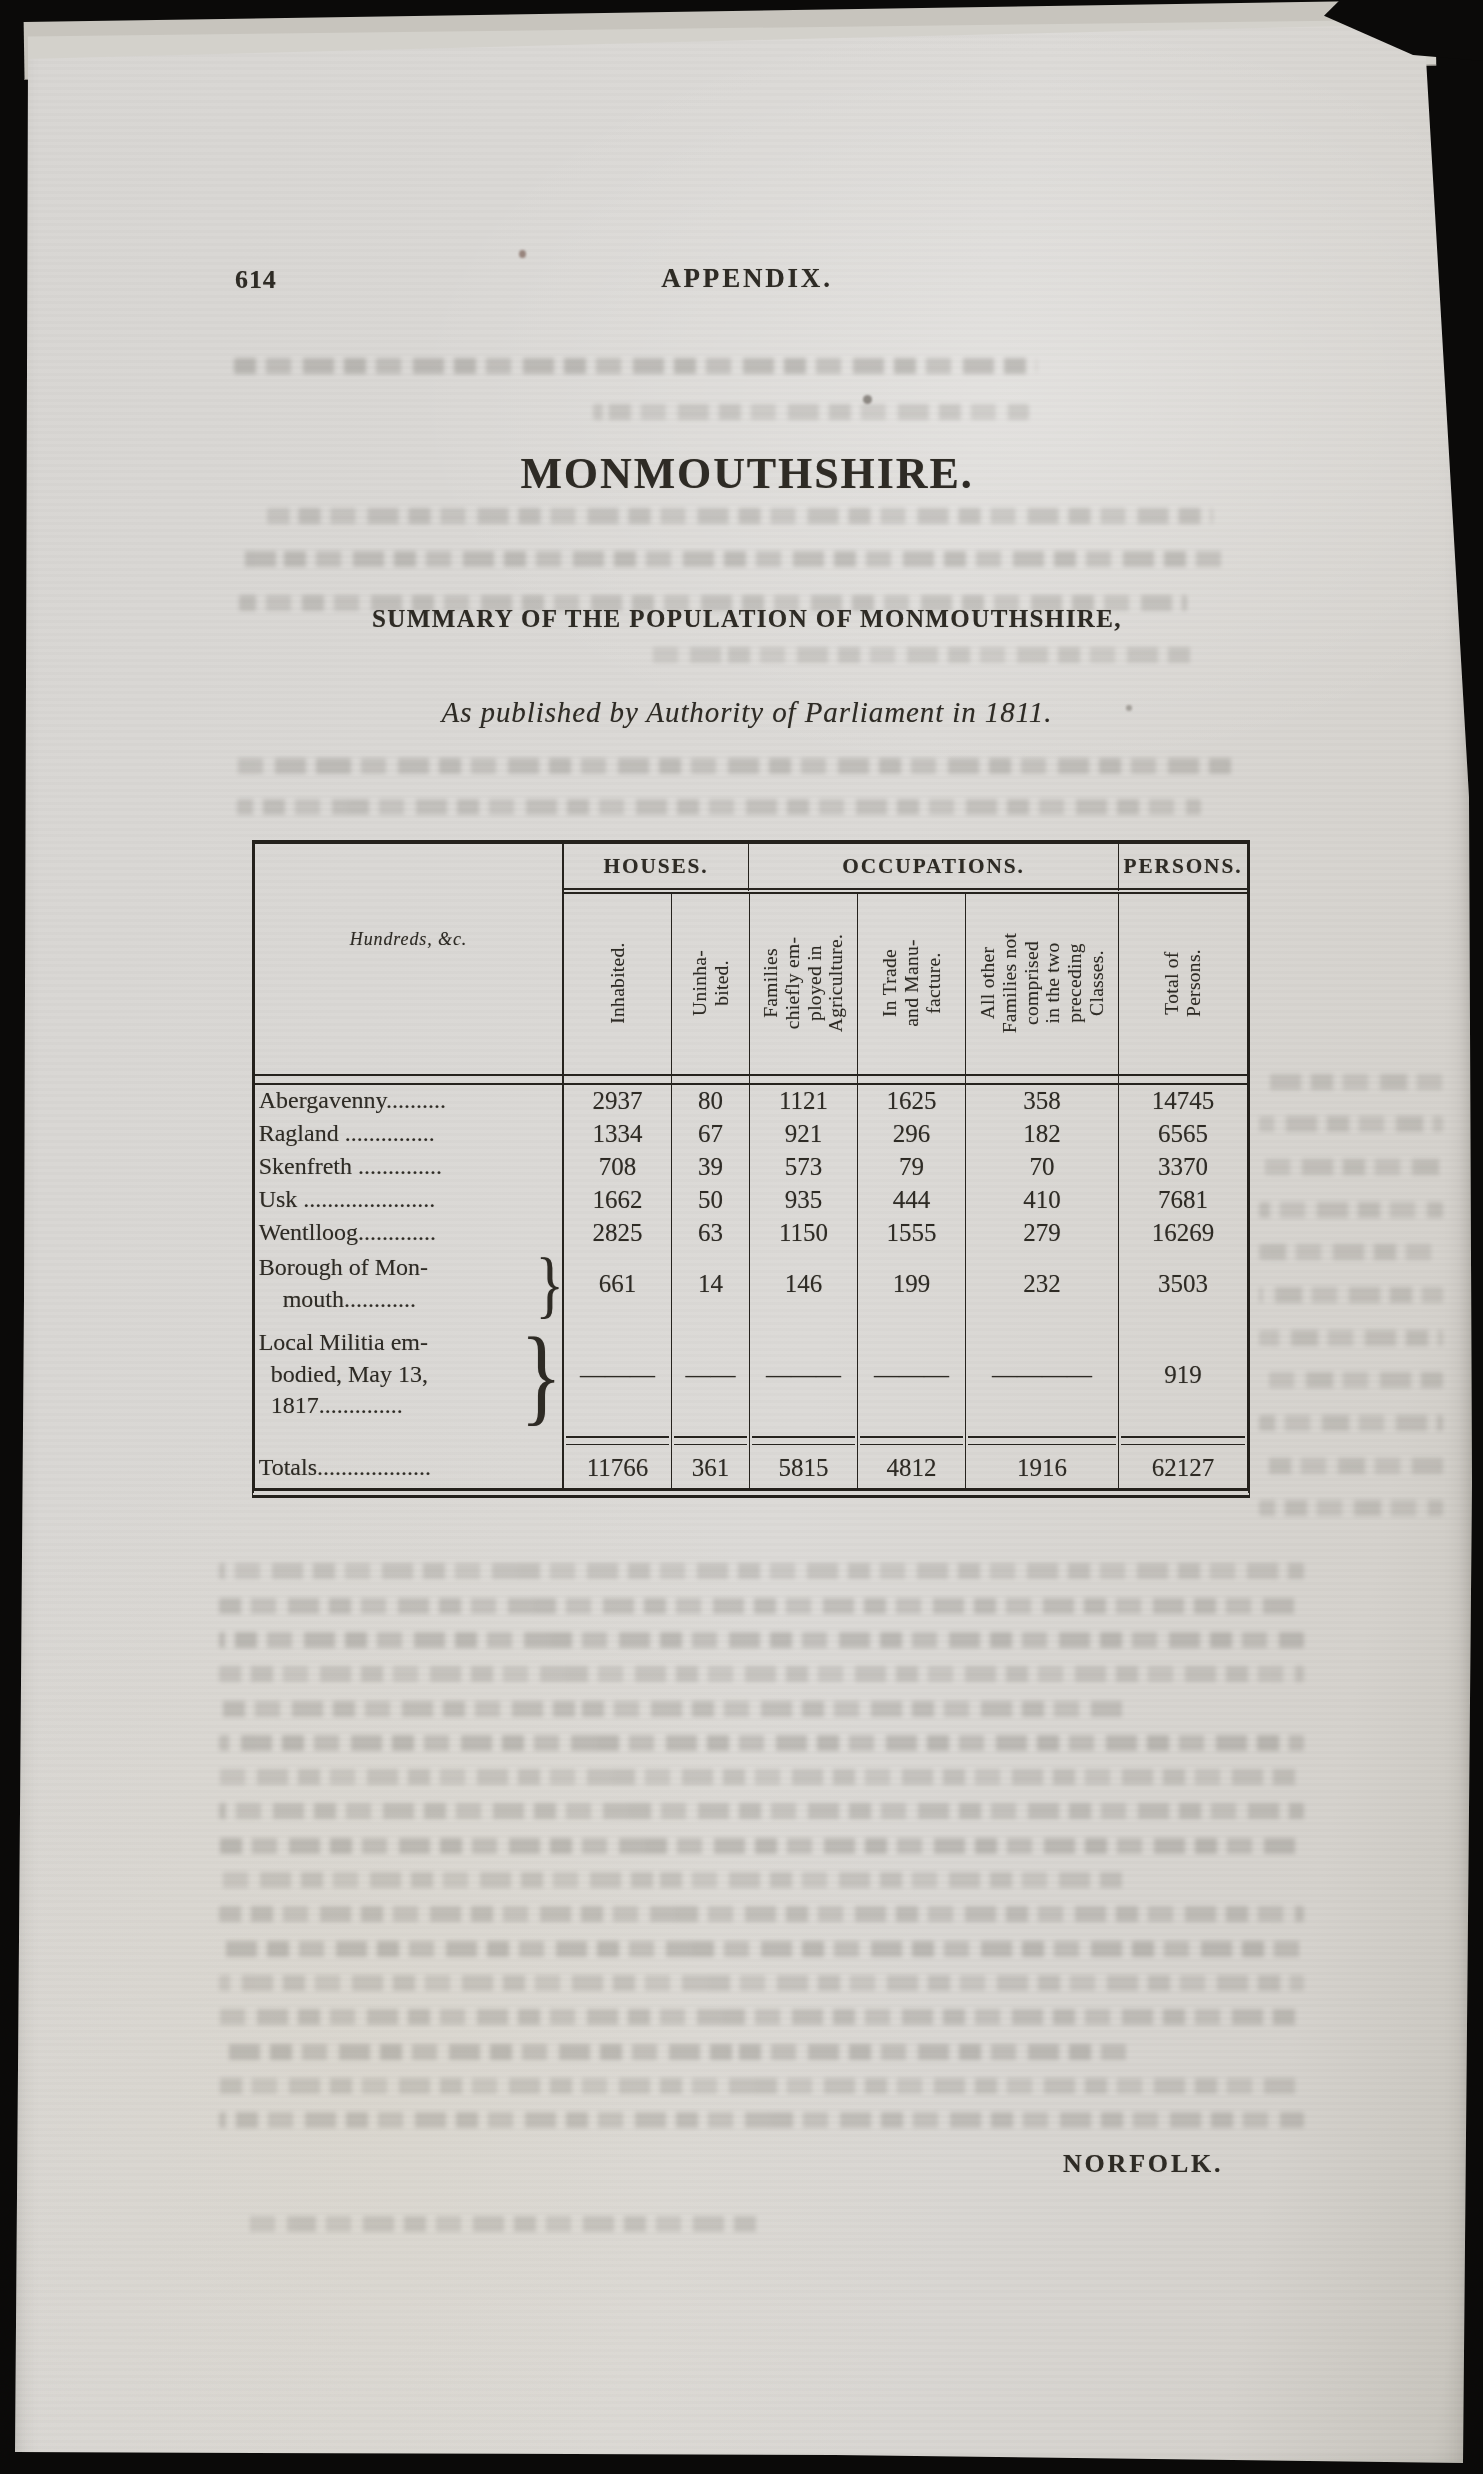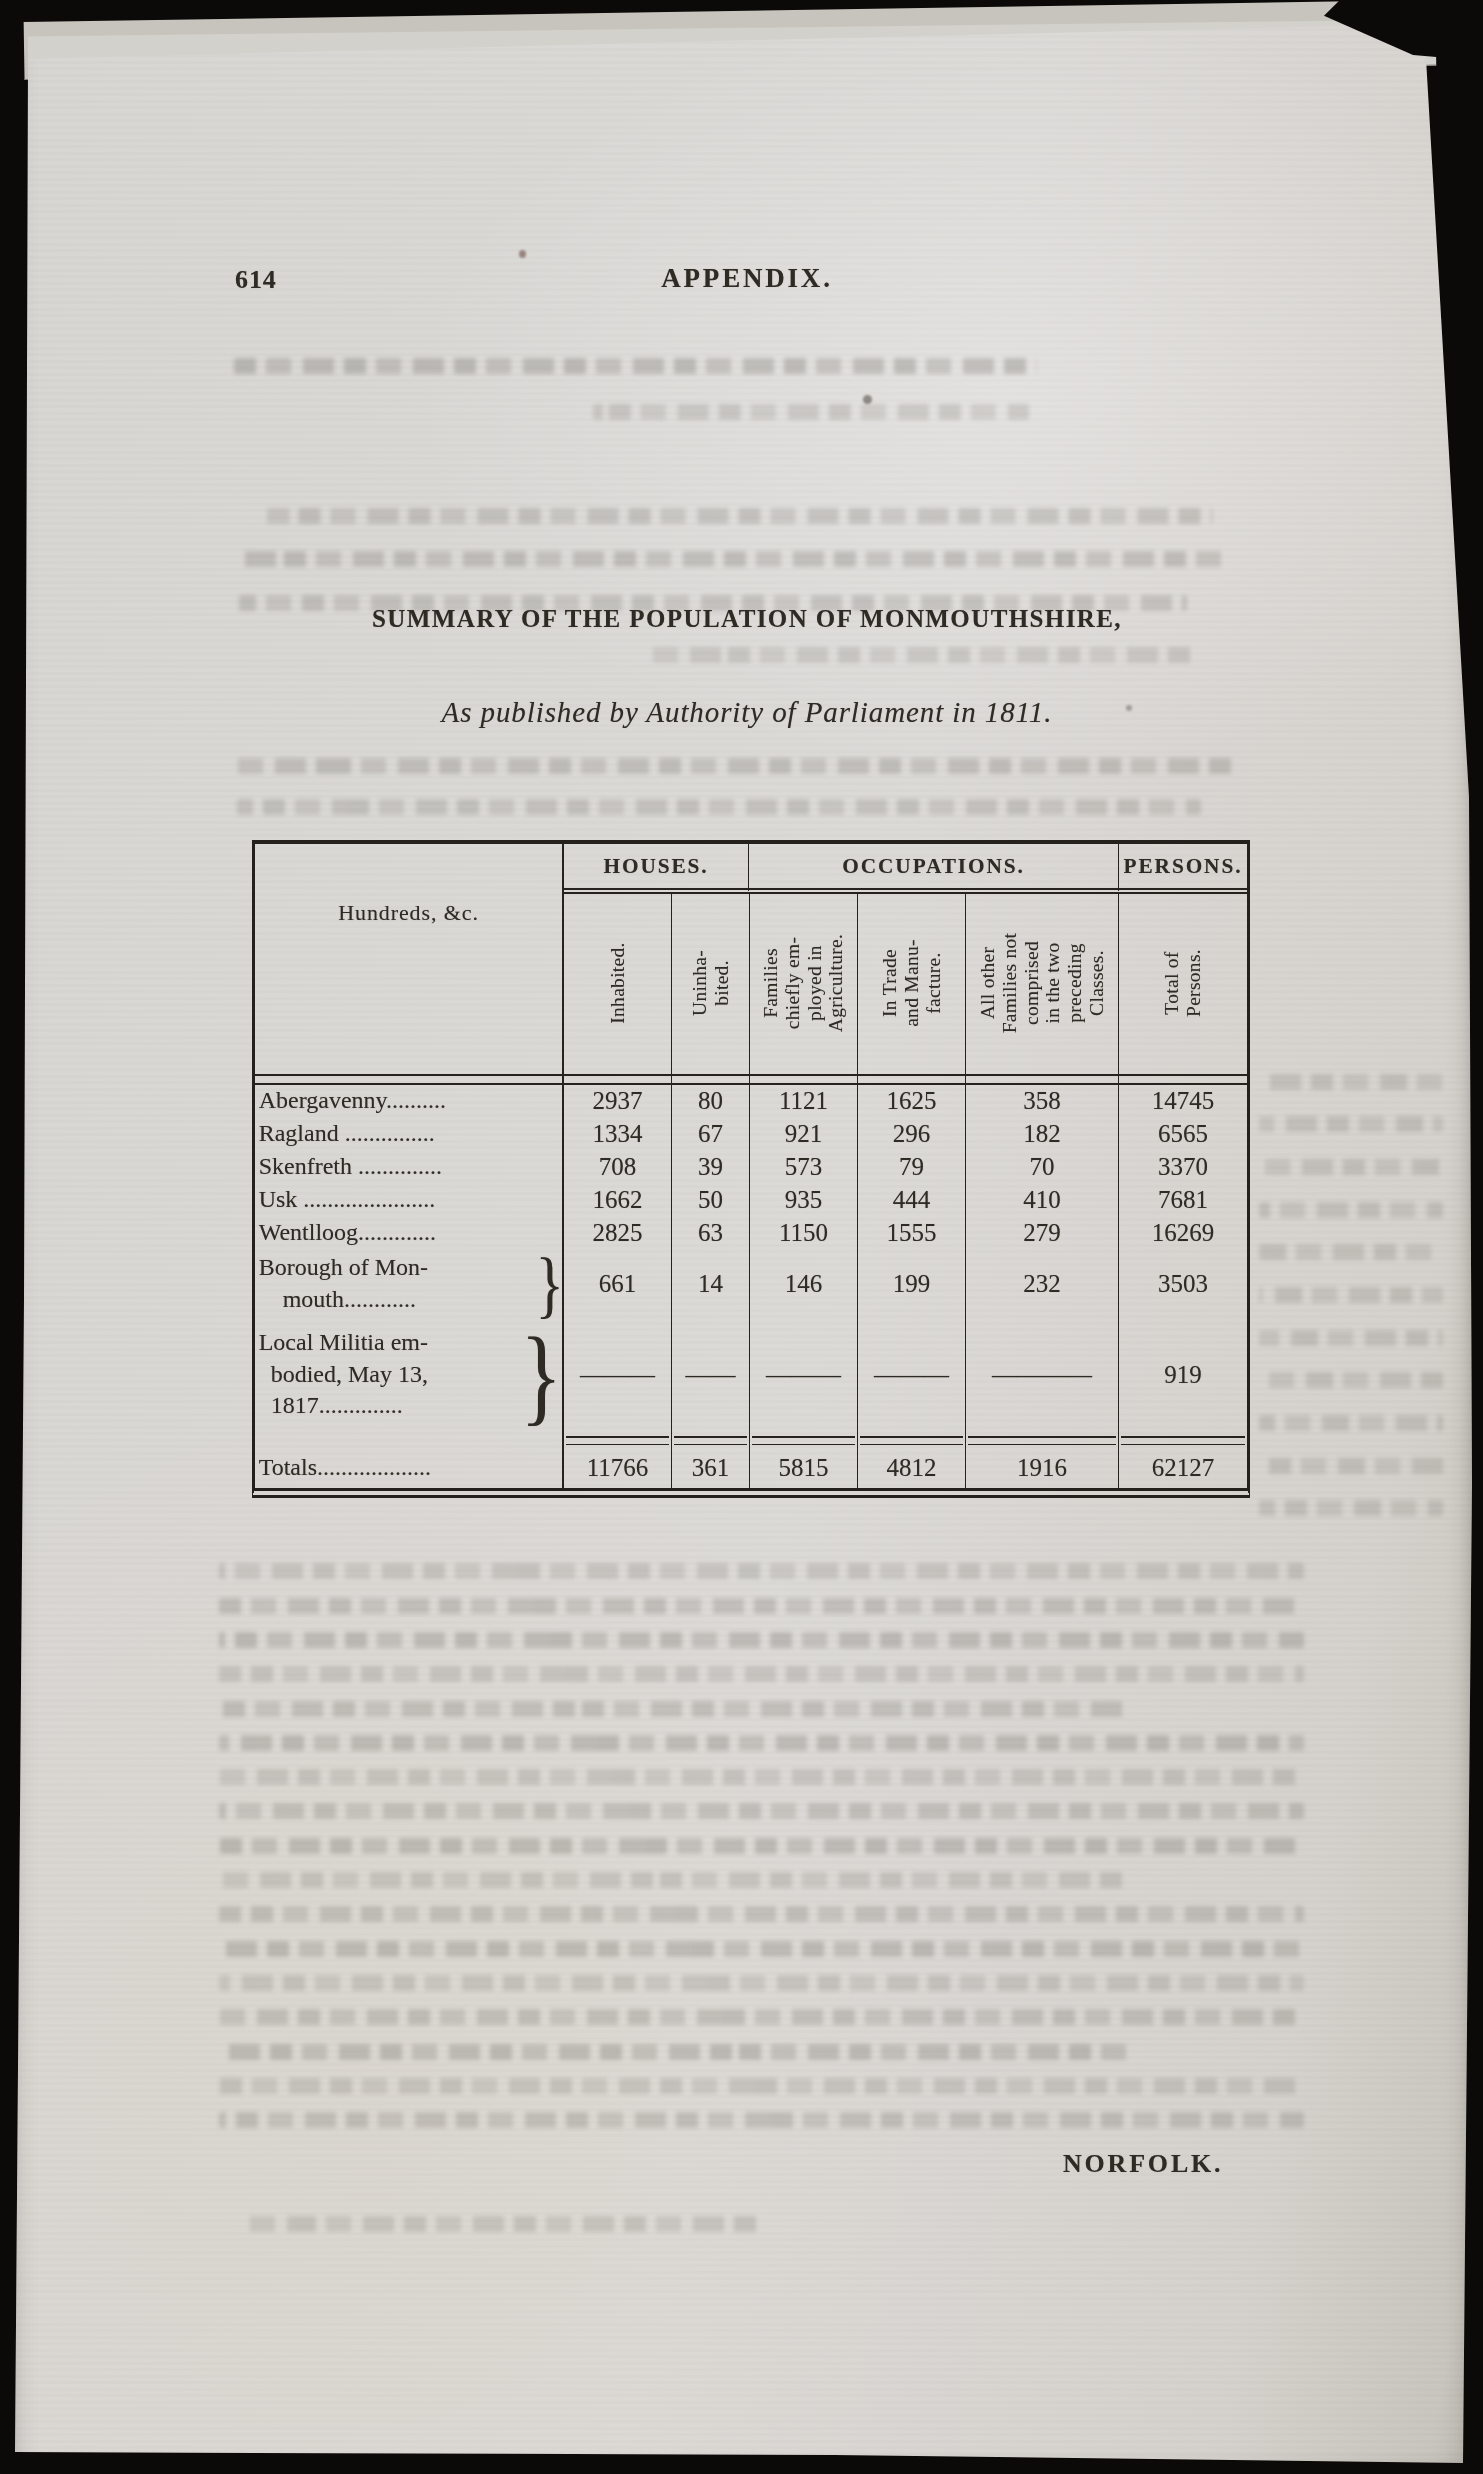--- a/index.html
+++ b/index.html
@@ -45,22 +45,22 @@
   .tbl *{box-sizing:border-box;}
   .rowf{display:flex;align-items:stretch;}
   .lc{width:309px;border-right:2.8px solid #26231e;}
   .c1{width:108px;border-right:1.9px solid #26231e;}
   .c2{width:78px;border-right:1.9px solid #26231e;}
   .c3{width:108px;border-right:1.9px solid #26231e;}
   .c4{width:108px;border-right:1.9px solid #26231e;}
   .c5{width:153px;border-right:1.9px solid #26231e;}
   .c6{flex:1;}
   .thead{display:flex;}
-  .hundreds{display:flex;align-items:flex-start;justify-content:center;padding-top:56px;
-            font-size:22px;letter-spacing:0.9px;}
+  .hundreds{display:flex;align-items:flex-start;justify-content:center;padding-top:85px;
+            font-size:18px;letter-spacing:0.9px;font-style:italic;}
   .head-right{flex:1;display:flex;flex-direction:column;}
   .group-row{display:flex;height:50px;}
   .gcell{display:flex;align-items:center;justify-content:center;font-weight:bold;
          font-size:21.3px;letter-spacing:1.9px;border-bottom:6.5px double #26231e;}
   .g1{width:185px;border-right:1.9px solid #26231e;}
   .g2{width:370px;border-right:1.9px solid #26231e;}
   .g3{flex:1;}
   .sub-row{display:flex;height:178px;}
   .scell{position:relative;}
   .vlabel{position:absolute;left:50%;top:50%;transform:translate(-50%,-50%) rotate(-90deg);
@@ -130,20 +130,21 @@
         <div class="gl" style="left: 243px; top: 2216px; width: 516px; opacity: 0.28; background-position: 567px 0px;"></div>
       </div>
 
     <div class="content ink">
       <div class="abs pgnum">614</div>
       <div class="abs centered runhead">APPENDIX.</div>
       <div class="speck" style="left:519px;top:250px;width:7.4px;height:8.3px;background:rgba(96,64,52,.55);"></div>
       <div class="speck" style="left:863px;top:395px;width:9.3px;height:9.3px;background:rgba(72,66,58,.55);"></div>
       <div class="speck" style="left:1126px;top:705px;width:5.6px;height:5.6px;background:rgba(80,74,64,.4);"></div>
 
+      <div class="abs centered title">MONMOUTHSHIRE.</div>
       <div class="abs centered subtitle">SUMMARY OF THE POPULATION OF MONMOUTHSHIRE,</div>
       <div class="abs centered authority">As published by Authority of Parliament in 1811.</div>
 
       <div class="tbl">
 
         <div class="thead">
           <div class="lc hundreds">Hundreds, &amp;c.</div>
           <div class="head-right">
             <div class="group-row">
               <div class="gcell g1">HOUSES.</div>

